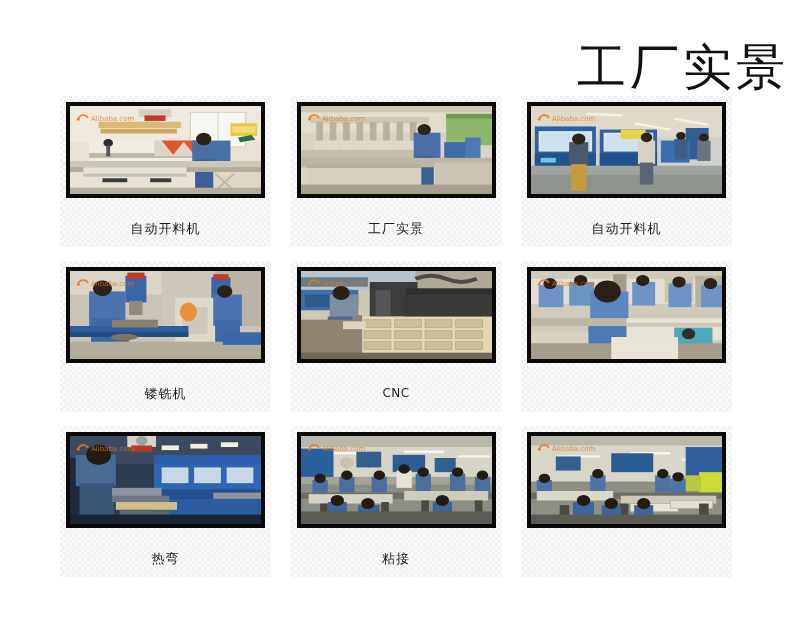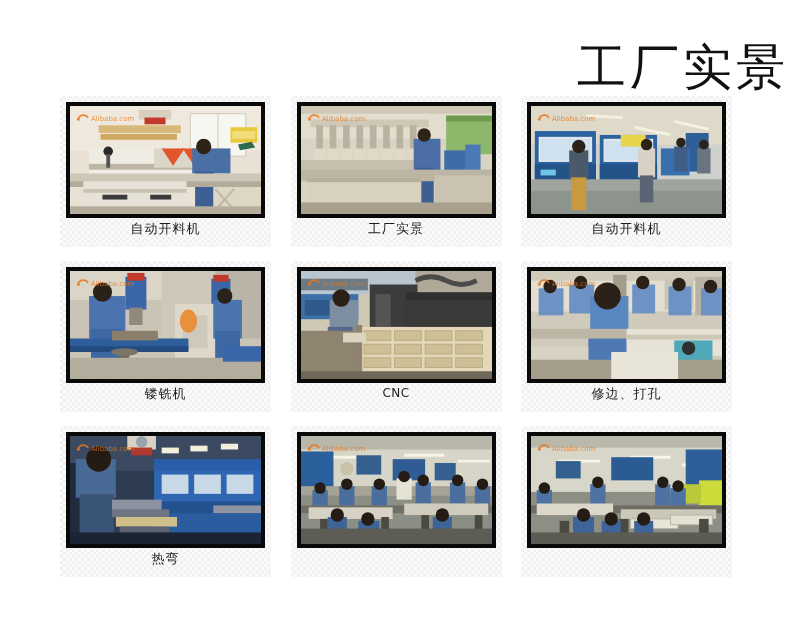--- a/index.html
+++ b/index.html
@@ -62,41 +62,41 @@
     background-image:
       linear-gradient(45deg, #f1f1f1 25%, transparent 25%, transparent 75%, #f1f1f1 75%),
       linear-gradient(45deg, #f1f1f1 25%, transparent 25%, transparent 75%, #f1f1f1 75%);
     background-size: 6px 6px;
     background-position: 0 0, 3px 3px;
     padding: 6px 6px 2px 6px;
   }
 
   .photo-frame {
     width: 199px;
-    height: 116px;
+    height: 96px;
     border: 4px solid #090909;
     box-sizing: border-box;
     position: relative;
     overflow: hidden;
     background: #cfcfcf;
     cursor: pointer;
   }
   .photo {
     position: absolute;
     inset: 0;
     overflow: hidden;
   }
   .photo svg { display: block; width: 100%; height: 100%; }
 
   .caption {
     text-align: center;
     font-size: 13px;
     line-height: 17px;
     color: #1c1c1c;
-    padding: 2px 0 8px 0;
+    padding: 22px 0 8px 0;
     letter-spacing: 1px;
     font-family: "DejaVu Sans", "Liberation Sans", sans-serif;
   }
   .caption.latin { letter-spacing: 0.5px; font-size: 12px; }
 
   
   .wm {
     position: absolute;
     left: 5px;
     top: 3px;
@@ -398,21 +398,20 @@
             </svg>
           </div>
           <div class="wm">
             <svg viewBox="0 0 86 13">
               <path d="M3 8 C5 3, 11 3, 13 7" stroke="#e8771b" stroke-width="1.6" fill="none"></path>
               <circle cx="3.4" cy="8.2" r="1.5" fill="#e8771b"></circle>
               <text x="16" y="9.5" font-family="DejaVu Sans" font-size="7" fill="#e8771b" opacity="0.9">Alibaba.com</text>
             </svg>
           </div>
         </div>
-        <div class="caption">修边、打孔</div>
       </div>
     </div>
 
     <div class="grid-row">
 
       <div class="card">
         <div class="photo-frame">
           <div class="photo">
             <svg viewBox="0 0 200 112" preserveAspectRatio="none">
               <rect x="0" y="0" width="200" height="112" fill="#2e3c52"></rect>
@@ -514,20 +513,21 @@
             </svg>
           </div>
           <div class="wm">
             <svg viewBox="0 0 86 13">
               <path d="M3 8 C5 3, 11 3, 13 7" stroke="#e8771b" stroke-width="1.6" fill="none"></path>
               <circle cx="3.4" cy="8.2" r="1.5" fill="#e8771b"></circle>
               <text x="16" y="9.5" font-family="DejaVu Sans" font-size="7" fill="#e8771b" opacity="0.9">Alibaba.com</text>
             </svg>
           </div>
         </div>
+        <div class="caption">粘接</div>
       </div>
 
       <div class="card">
         <div class="photo-frame">
           <div class="photo">
             <svg viewBox="0 0 200 112" preserveAspectRatio="none">
               <rect x="0" y="0" width="200" height="112" fill="#8d8f85"></rect>
               <rect x="0" y="0" width="200" height="58" fill="#d8d5c9"></rect>
               <rect x="0" y="0" width="200" height="12" fill="#bab7ab"></rect>
               <g stroke="#f7f5e8" stroke-width="3">

